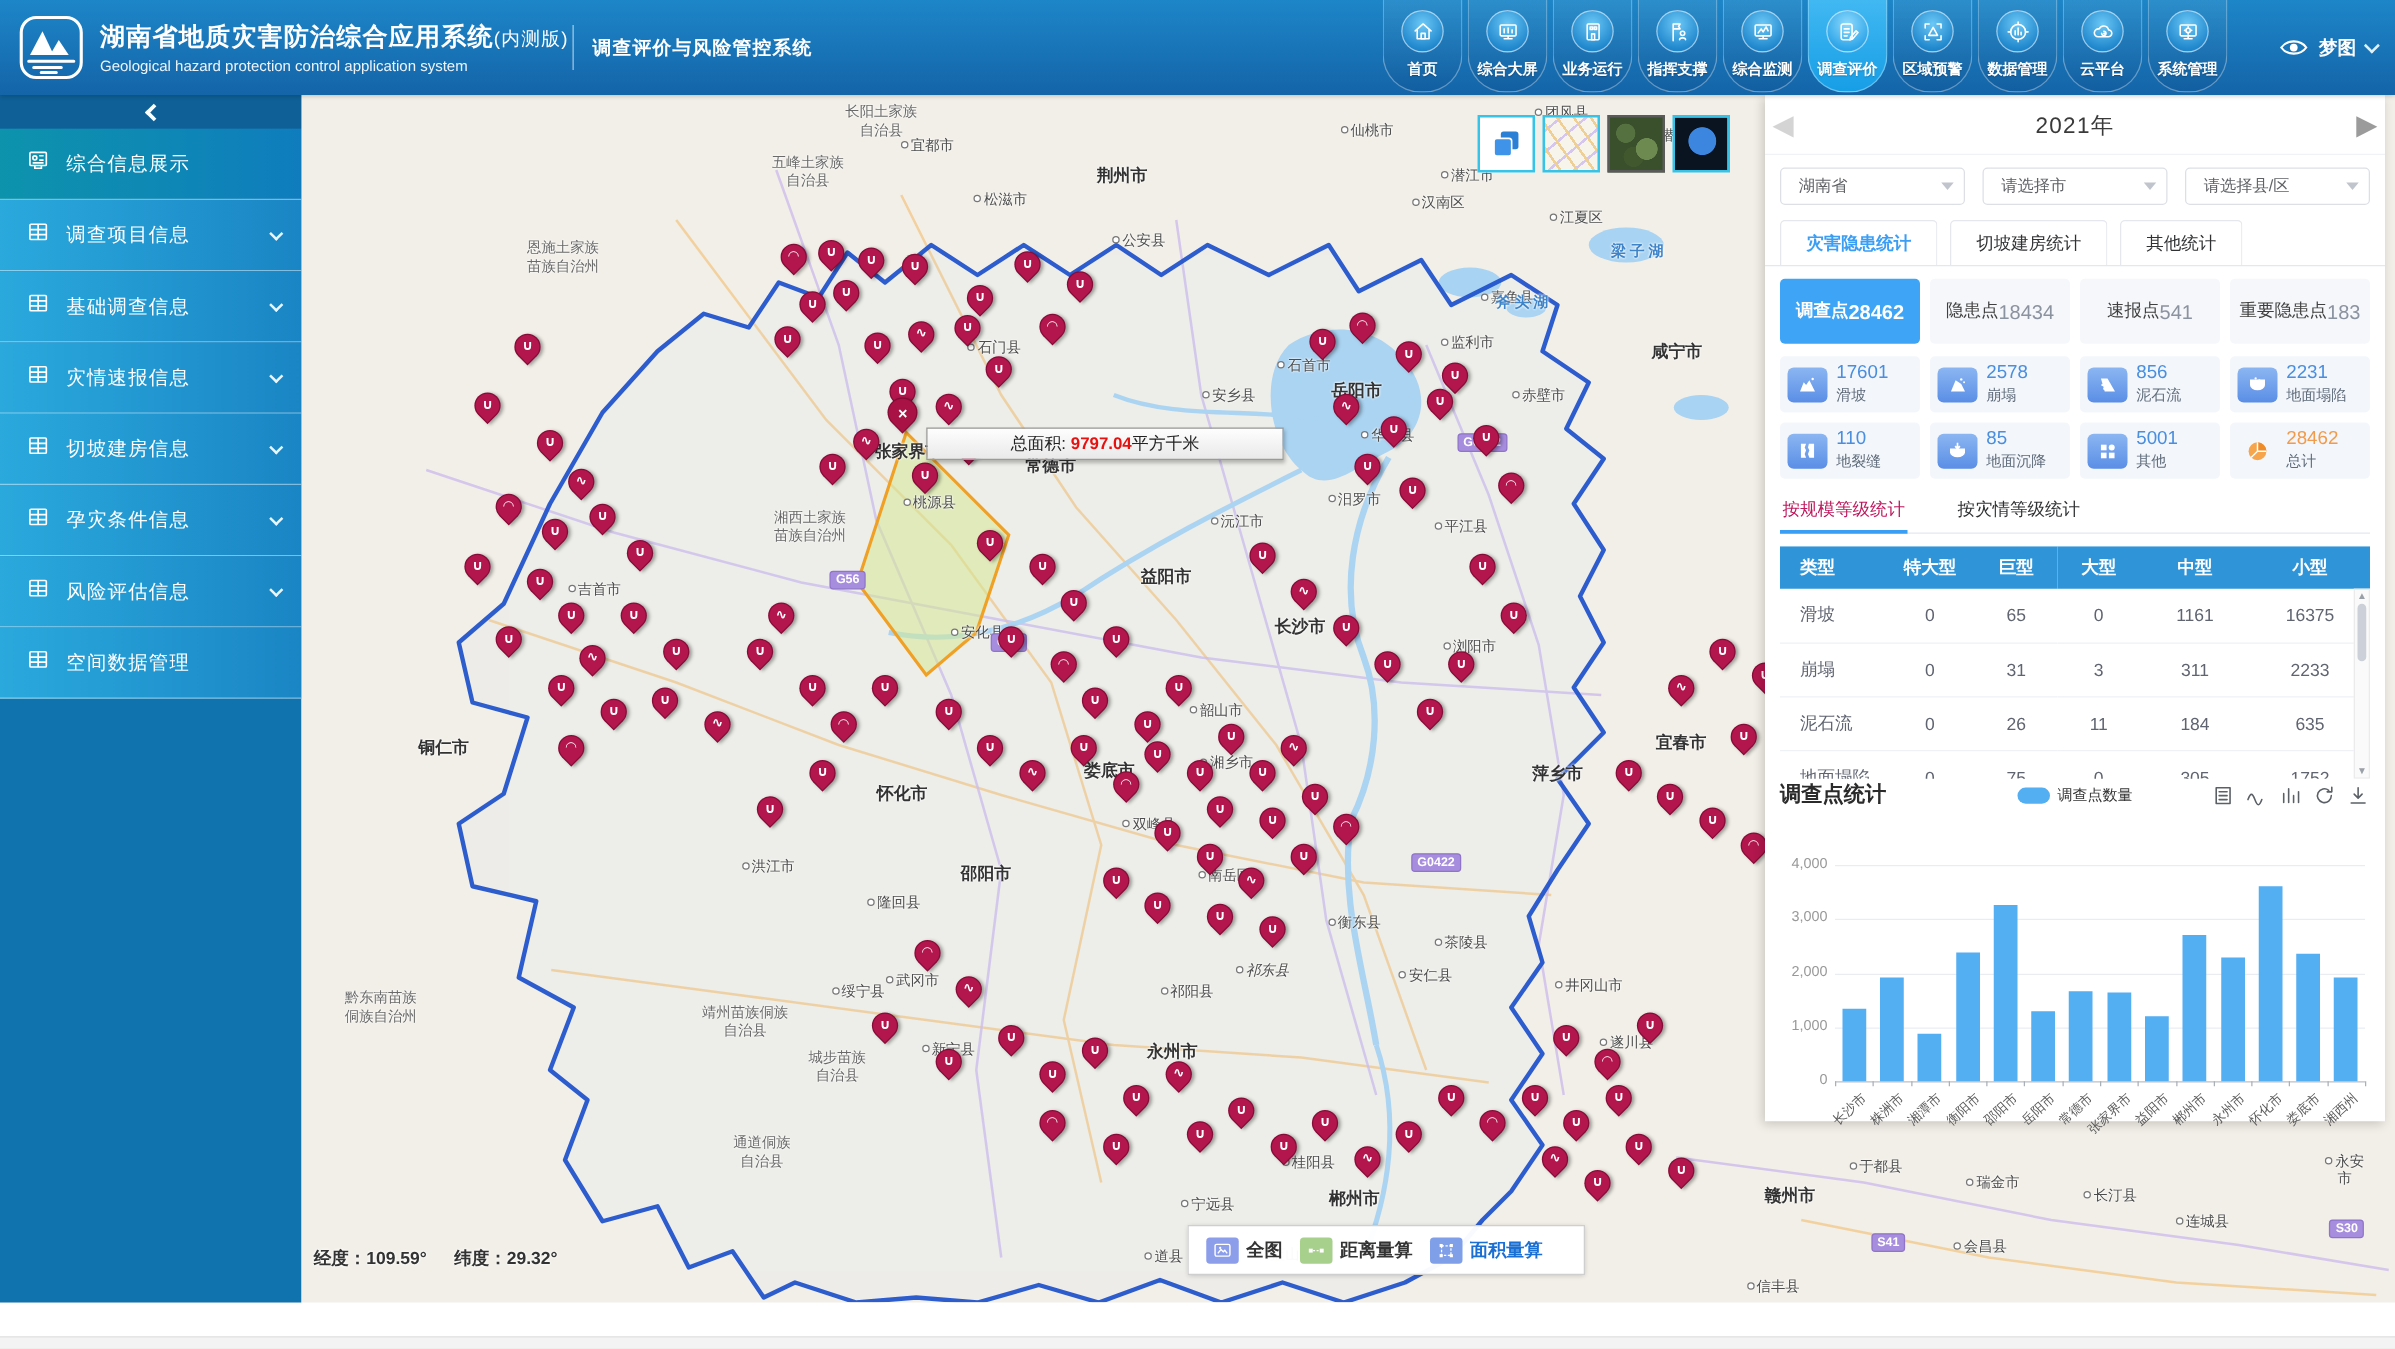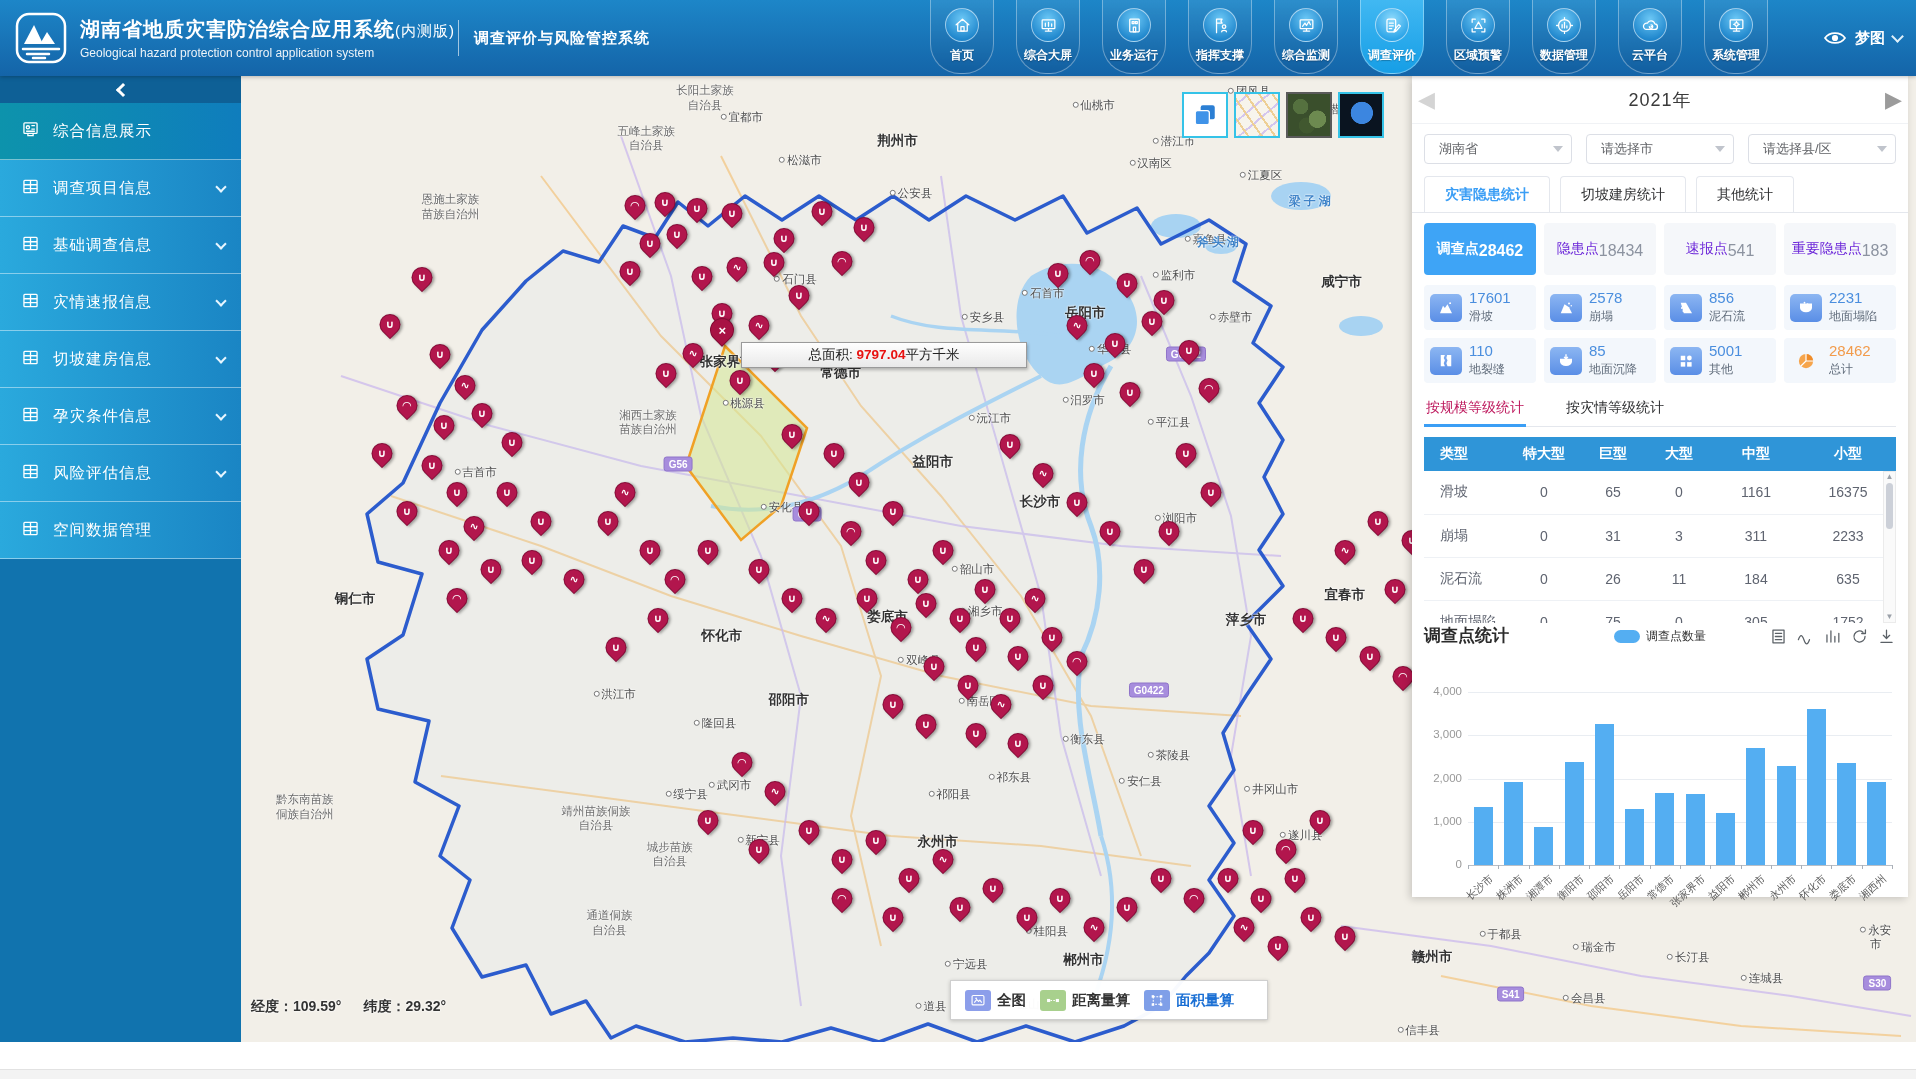--- a/index.html
+++ b/index.html
@@ -10,21 +10,21 @@
   .hdr{position:absolute;left:0;top:0;width:1916px;height:76px;
     background:linear-gradient(180deg,#1d86c8,#1464a8);z-index:40;box-shadow:0 1px 4px rgba(0,0,0,.25);}
   .brand{position:absolute;left:14px;top:11px;display:flex;align-items:center;}
   .logo{width:54px;height:54px;flex:0 0 54px;}
   .brand-text{margin-left:12px;color:#fff;}
   .brand-line1{font-size:20px;font-weight:bold;letter-spacing:1px;white-space:nowrap;}
   .brand-line1 .suffix{font-size:15px;font-weight:normal;}
   .brand-line2{font-size:12px;opacity:.92;margin-top:3px;}
   .hdr-div{position:absolute;left:458px;top:20px;width:1px;height:36px;background:rgba(255,255,255,.6);}
   .sysname{position:absolute;left:474px;top:29px;color:#fff;font-size:15px;font-weight:bold;letter-spacing:1px;}
-  .topnav{position:absolute;right:148px;top:0;height:60px;display:flex;gap:22px;}
+  .topnav{position:absolute;right:134px;top:0;height:60px;display:flex;gap:4px;}
   .nav-item{width:64px;height:74px;border:1px solid rgba(255,255,255,.35);border-top:none;
     border-radius:0 0 30px 30px;background:linear-gradient(180deg,rgba(255,255,255,.07),rgba(0,45,95,.12));
     display:flex;flex-direction:column;align-items:center;padding-top:8px;cursor:pointer;}
   .nav-item.active{background:linear-gradient(180deg,#41b8f2,#169ee6);}
   .nav-ico{width:34px;height:34px;border-radius:50%;border:1px solid rgba(255,255,255,.55);
     background:radial-gradient(circle at 50% 32%,#6cc8f6,#1f86cc 75%);display:flex;align-items:center;justify-content:center;}
   .nav-item.active .nav-ico{background:radial-gradient(circle at 50% 32%,#8edafc,#2ba4e8 75%);}
   .nav-ico svg{width:19px;height:19px;stroke:#fff;fill:none;stroke-width:1.6;stroke-linecap:round;stroke-linejoin:round;}
   .nav-lbl{margin-top:5px;font-size:12px;color:#fff;font-weight:bold;white-space:nowrap;text-shadow:0 1px 1px rgba(0,0,0,.25);}
   .user{position:absolute;right:14px;top:0;height:76px;display:flex;align-items:center;gap:8px;color:#fff;cursor:pointer;}
@@ -100,21 +100,21 @@
     padding:0 8px 0 14px;color:#606266;font-size:13px;cursor:pointer;background:#fff;}
   .sel .sel-val{flex:1;}
   .sel .caret{width:0;height:0;border-left:5px solid transparent;border-right:5px solid transparent;border-top:6px solid #c0c4cc;}
   .tabs-row{display:flex;gap:10px;padding:4px 12px 0;border-bottom:1px solid #e4e7ed;}
   .tab{height:36px;line-height:34px;padding:0 20px;border:1px solid #e4e7ed;border-bottom:none;border-radius:4px 4px 0 0;
     font-size:14px;color:#303133;cursor:pointer;background:#fff;}
   .tab.active{color:#3b9ef5;font-weight:bold;}
   .cards-row{display:flex;gap:8px;margin:10px 12px 0;}
   .scard{width:112px;height:52px;background:#f5f7fa;border-radius:4px;display:flex;flex-direction:row;
     align-items:center;justify-content:center;cursor:pointer;}
-  .scard .sc-l{font-size:14px;color:#6d28d9;}
+  .scard .sc-l{font-size:14px;color:#404040;}
   .scard .sc-v{font-size:16px;color:#8c93a0;margin-top:3px;}
   .scard.active{background:#3ea4f6;}
   .scard.active .sc-l,.scard.active .sc-v{color:#fff;font-weight:bold;}
   .hz-grid{display:flex;flex-wrap:wrap;gap:8px;margin:10px 12px 0;align-items:flex-end;}
   .hz{width:112px;height:45px;background:#f3f7fc;border-radius:4px;display:flex;align-items:center;padding:4px 6px;cursor:pointer;}
   .hz-ico{width:32px;height:28px;border-radius:5px;background:linear-gradient(180deg,#8cb6f2,#5a8ee6);
     display:flex;align-items:center;justify-content:center;flex:0 0 32px;}
   .hz-ico svg{width:20px;height:18px;}
   .hz.orange .hz-ico{background:transparent;}
   .hz-txt{margin-left:7px;display:flex;flex-direction:column;align-items:flex-start;flex:1;}
@@ -435,21 +435,21 @@
         <span class="mlabel lbl-county" style="left: 29.2%; top: 73.4%;">武冈市</span>
         <span class="mlabel lbl-county" style="left: 30.9%; top: 79.1%;">新宁县</span>
         <span class="mlabel lbl-county" style="left: 26.6%; top: 74.3%;">绥宁县</span>
         <span class="mlabel lbl-county" style="left: 22.3%; top: 64%;">洪江市</span>
         <span class="mlabel lbl-county" style="left: 14%; top: 41%;">吉首市</span>
         <span class="mlabel lbl-county" style="left: 48.1%; top: 88.5%;">桂阳县</span>
         <span class="mlabel lbl-county" style="left: 43.3%; top: 91.9%;">宁远县</span>
         <span class="mlabel lbl-county" style="left: 41.2%; top: 96.3%;">道县</span>
         <span class="mlabel lbl-county" style="left: 47.1%; top: 96.1%;">蓝山县</span>
         <span class="mlabel lbl-county" style="left: 42.3%; top: 74.3%;">祁阳县</span>
-        <span class="mlabel lbl-county" style="left: 45.9%; top: 72.6%;">祁东县</span>
+        <span class="mlabel lbl-county" style="left: 45.9%; top: 72.6%; font-style: italic;">祁东县</span>
         <span class="mlabel lbl-county" style="left: 61.5%; top: 73.8%;">井冈山市</span>
         <span class="mlabel lbl-county" style="left: 63.3%; top: 78.6%;">遂川县</span>
         <span class="mlabel lbl-county" style="left: 75.2%; top: 88.8%; text-align: right;">于都县</span>
         <span class="mlabel lbl-county" style="left: 80.8%; top: 90.2%;">瑞金市</span>
         <span class="mlabel lbl-county" style="left: 86.4%; top: 91.2%;">长汀县</span>
         <span class="mlabel lbl-county" style="left: 90.8%; top: 93.4%;">连城县</span>
         <span class="mlabel lbl-county" style="left: 80.2%; top: 95.4%;">会昌县</span>
         <span class="mlabel lbl-county" style="left: 97.6%; top: 89.1%;">永安市</span>
         <span class="mlabel lbl-county" style="left: 70.3%; top: 98.8%;">信丰县</span>
         <span class="mlabel lbl-county" style="left: 55.7%; top: 6.7%;">潜江市</span>

